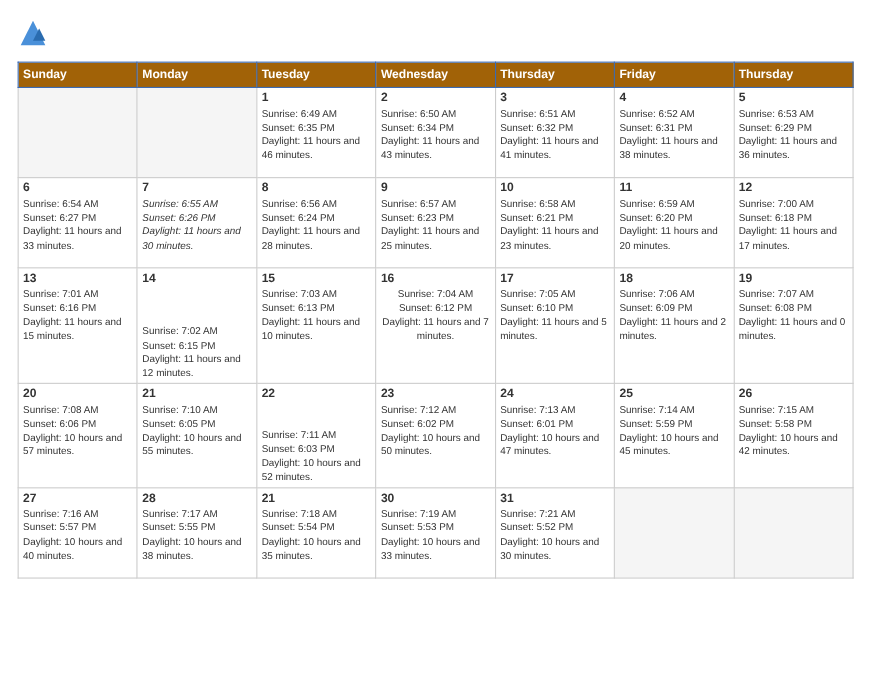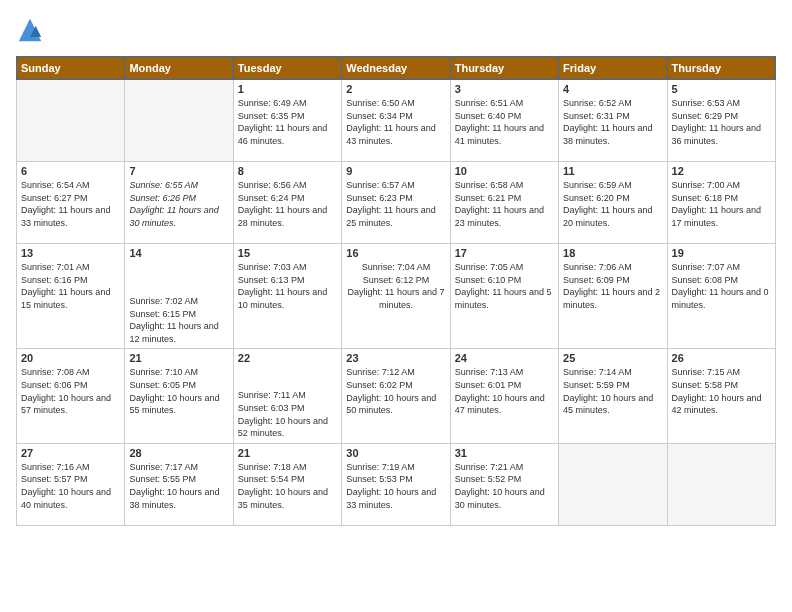--- a/index.html
+++ b/index.html
@@ -141,21 +141,21 @@
           </td>
           <td>
             <span class="day-number">2</span>
             <div class="day-info" style="white-space: pre-line;">Sunrise: 6:50 AM
 Sunset: 6:34 PM
 Daylight: 11 hours and 43 minutes.</div>
           </td>
           <td>
             <span class="day-number">3</span>
             <div class="day-info" style="white-space: pre-line;">Sunrise: 6:51 AM
-Sunset: 6:40 PM
+Sunset: 6:32 PM
 Daylight: 11 hours and 41 minutes.</div>
           </td>
           <td>
             <span class="day-number">4</span>
             <div class="day-info" style="white-space: pre-line;">Sunrise: 6:52 AM
 Sunset: 6:31 PM
 Daylight: 11 hours and 38 minutes.</div>
           </td>
           <td>
             <span class="day-number">5</span>

